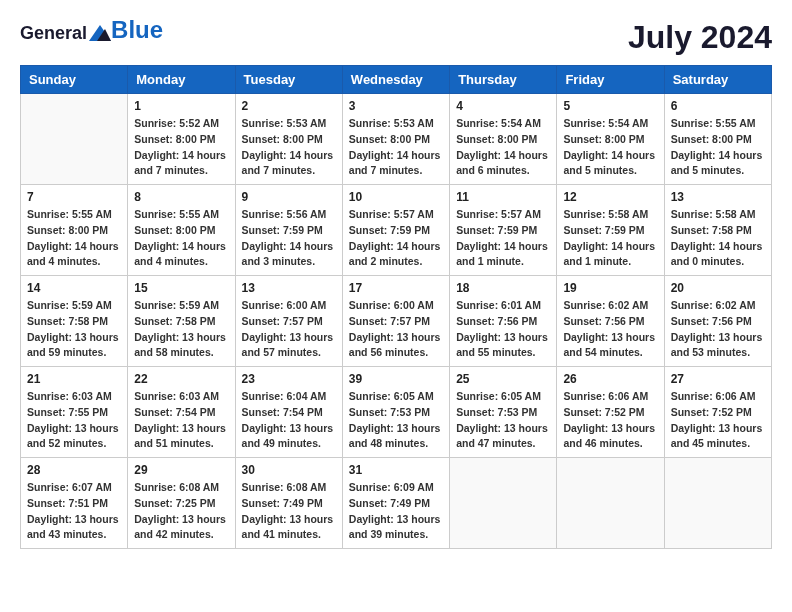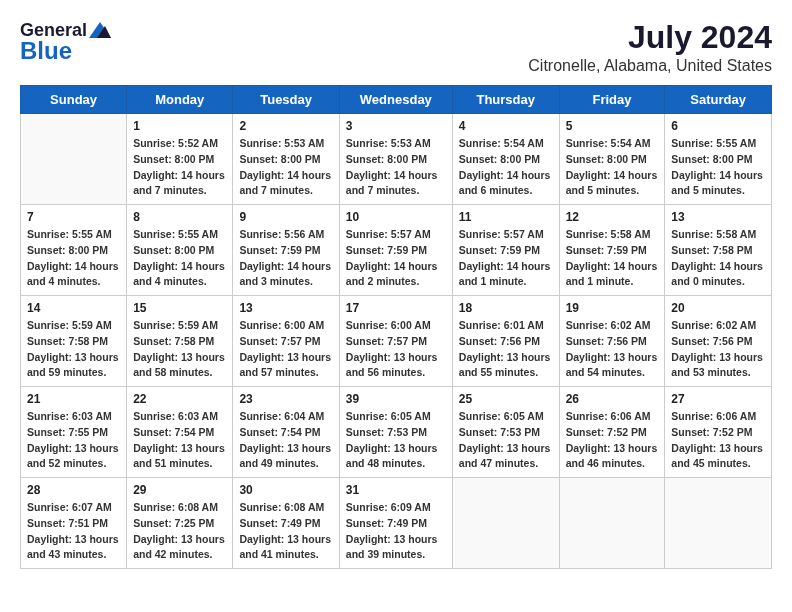--- a/index.html
+++ b/index.html
@@ -11,22 +11,22 @@
       padding: 20px;
     }
     .header-area {
       display: flex;
       justify-content: space-between;
       align-items: flex-start;
       margin-bottom: 10px;
     }
     .logo {
       display: flex;
-      flex-direction: column;
-      align-items: flex-start;
+      flex-direction: row;
+      align-items: flex-end;
     }
     .title-area {
       text-align: right;
     }
     .main-title {
       font-size: 32px;
       font-weight: bold;
       color: #1a1a2e;
       line-height: 1.1;
     }
@@ -38,22 +38,22 @@
     .calendar {
       width: 100%;
       border-collapse: collapse;
       border: 1px solid #ccc;
     }
     .calendar th {
       background-color: #1565c0;
       color: #fff;
       font-size: 13px;
       font-weight: bold;
-      padding: 6px 20px;
-      text-align: center;
+      padding: 6px 8px;
+      text-align: left;
       border: 1px solid #1a5aab;
     }
     .calendar td {
       vertical-align: top;
       border: 1px solid #ccc;
       padding: 5px 6px;
       font-size: 10.5px;
       color: #333;
       width: calc(100% / 7);
       min-height: 80px;
@@ -87,21 +87,20 @@
       <span style="font-size:18px;font-weight:bold;color:#1a1a2e;">General</span>
       <svg width="22" height="16" viewBox="0 0 22 16" style="margin-left:2px;margin-top:-2px;">
         <polygon points="0,16 11,0 22,16" fill="#1565c0"></polygon>
         <polygon points="8,16 16,4 22,16" fill="#1a1a2e"></polygon>
       </svg>
     </div>
     <span style="font-size:24px;font-weight:bold;color:#1565c0;margin-top:-4px;">Blue</span>
   </div>
   <div class="title-area">
     <div class="main-title">July 2024</div>
-    <div class="subtitle">Citronelle, Alabama, United States</div>
   </div>
 </div>
 
 <table class="calendar" id="cal-table">
   <thead>
     <tr id="cal-header-row">
         <th>Sunday</th>
         <th>Monday</th>
         <th>Tuesday</th>
         <th>Wednesday</th>

